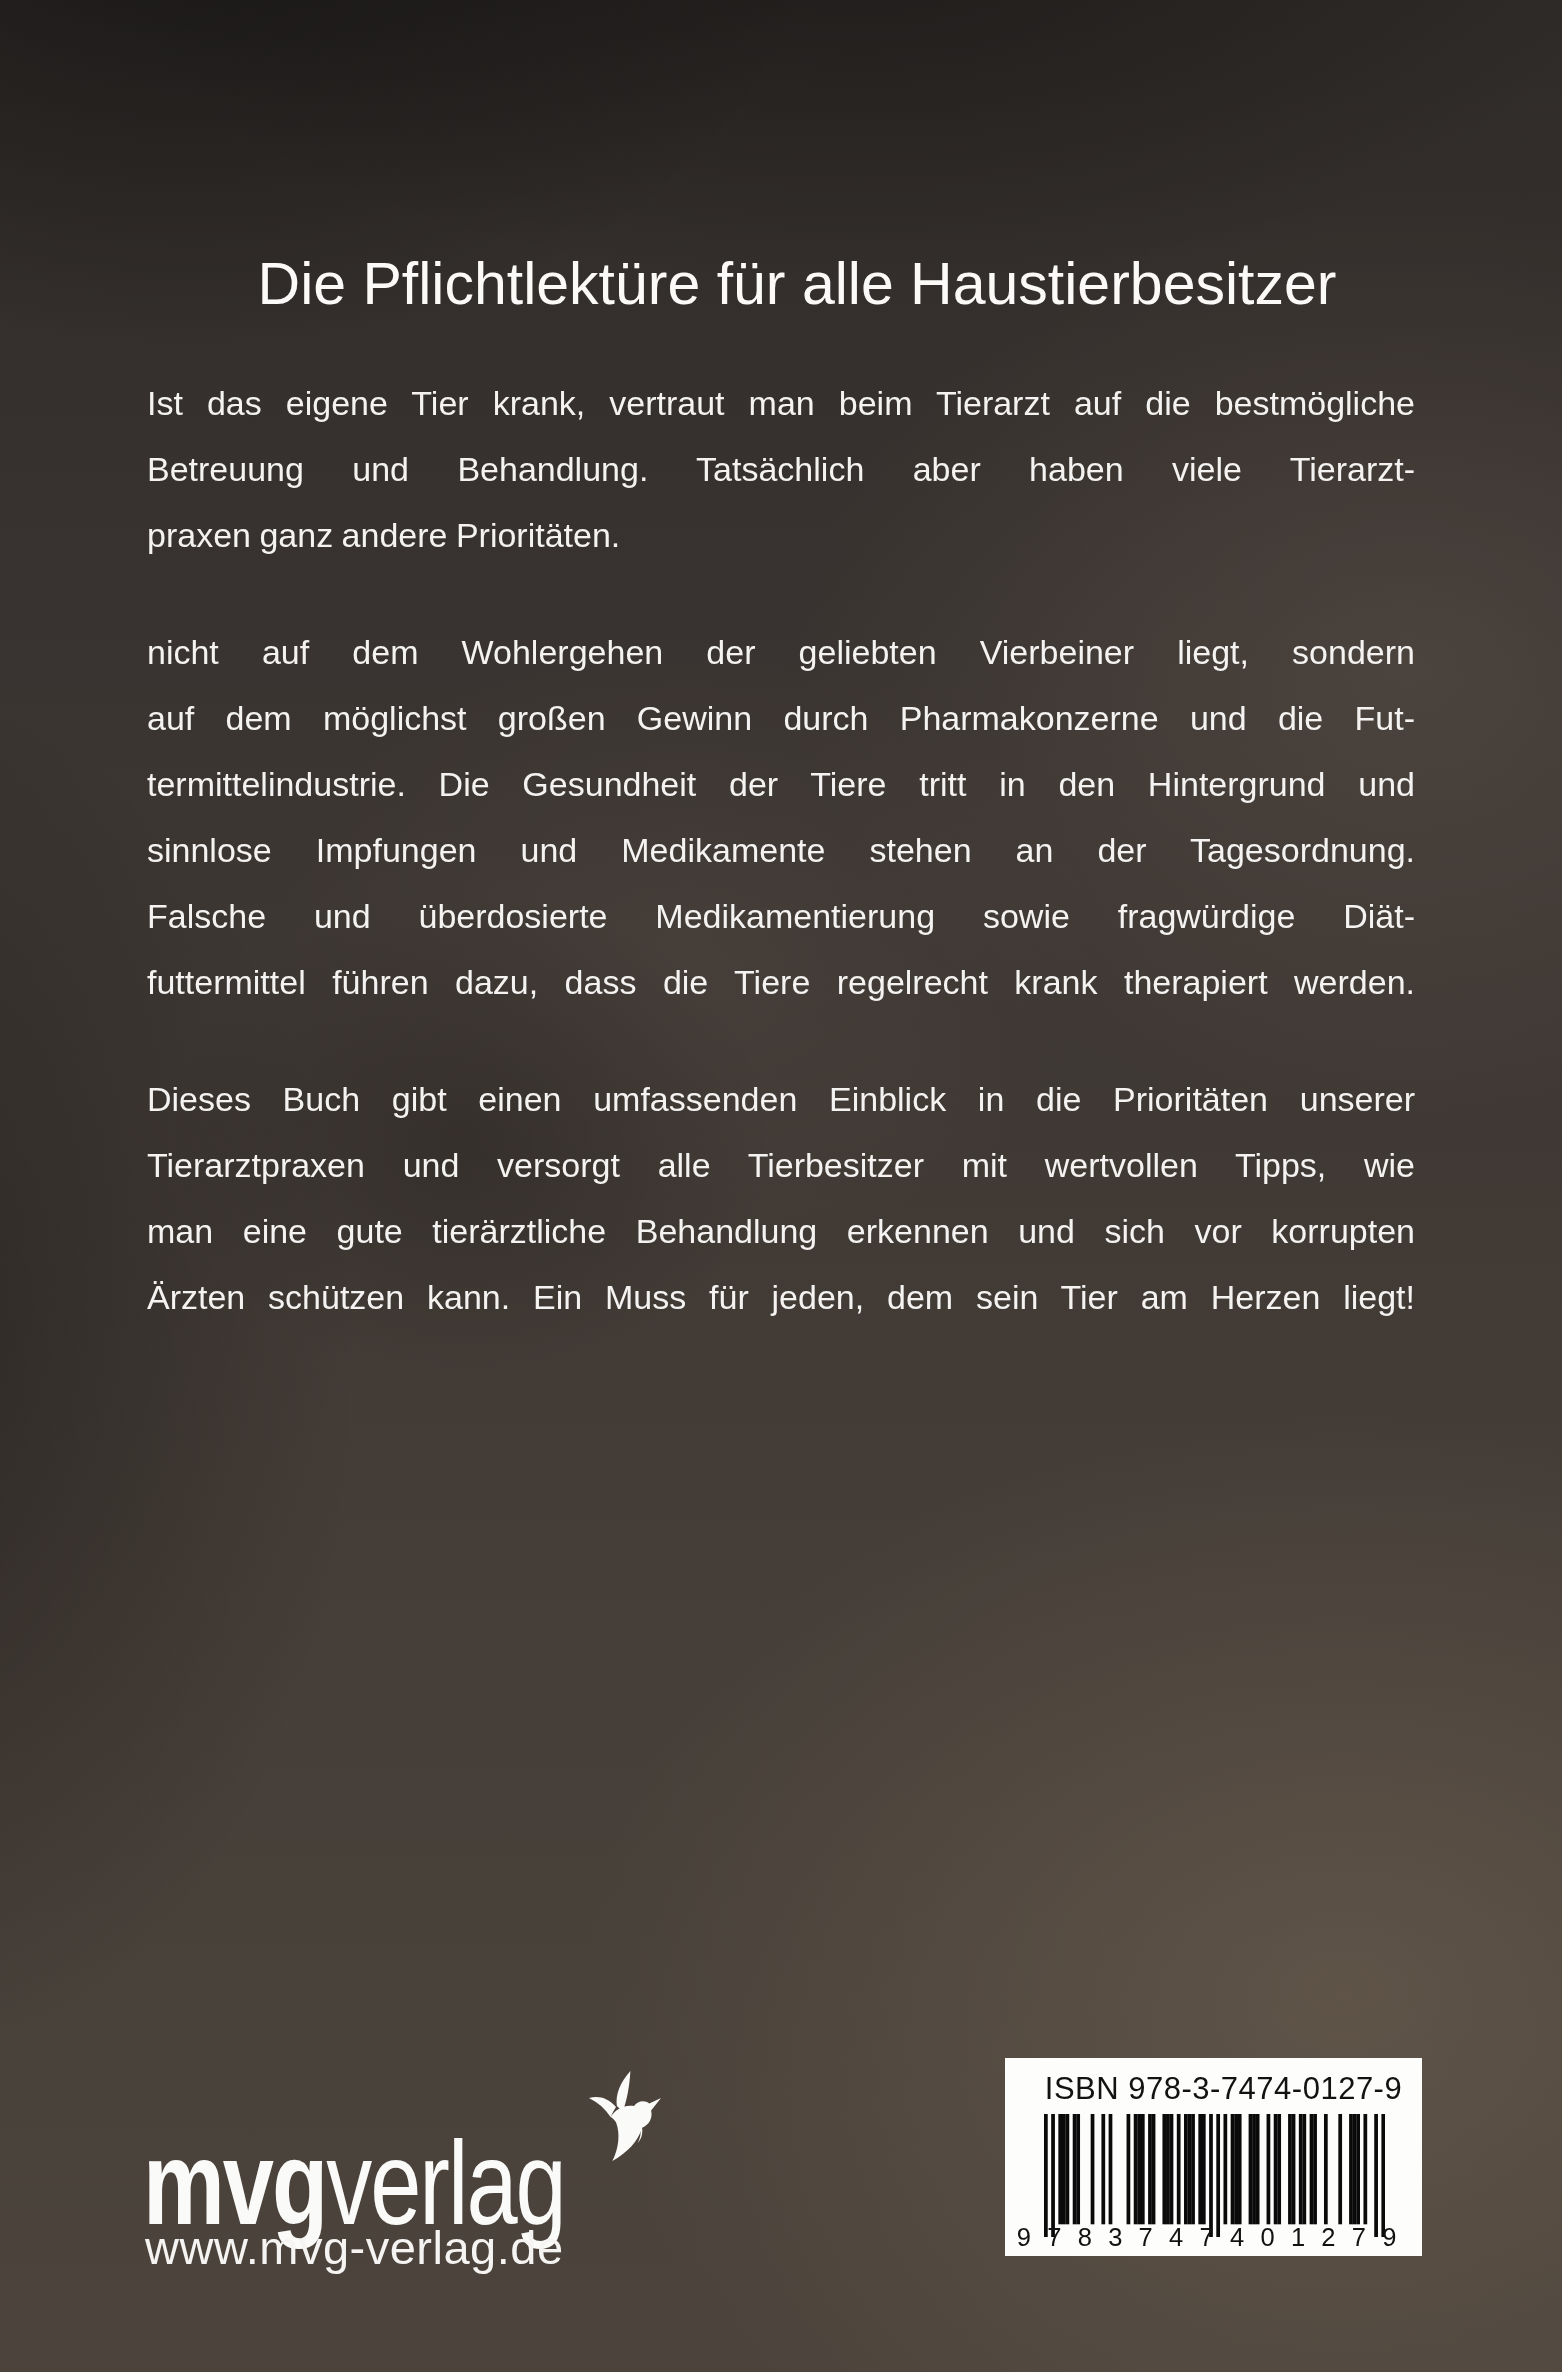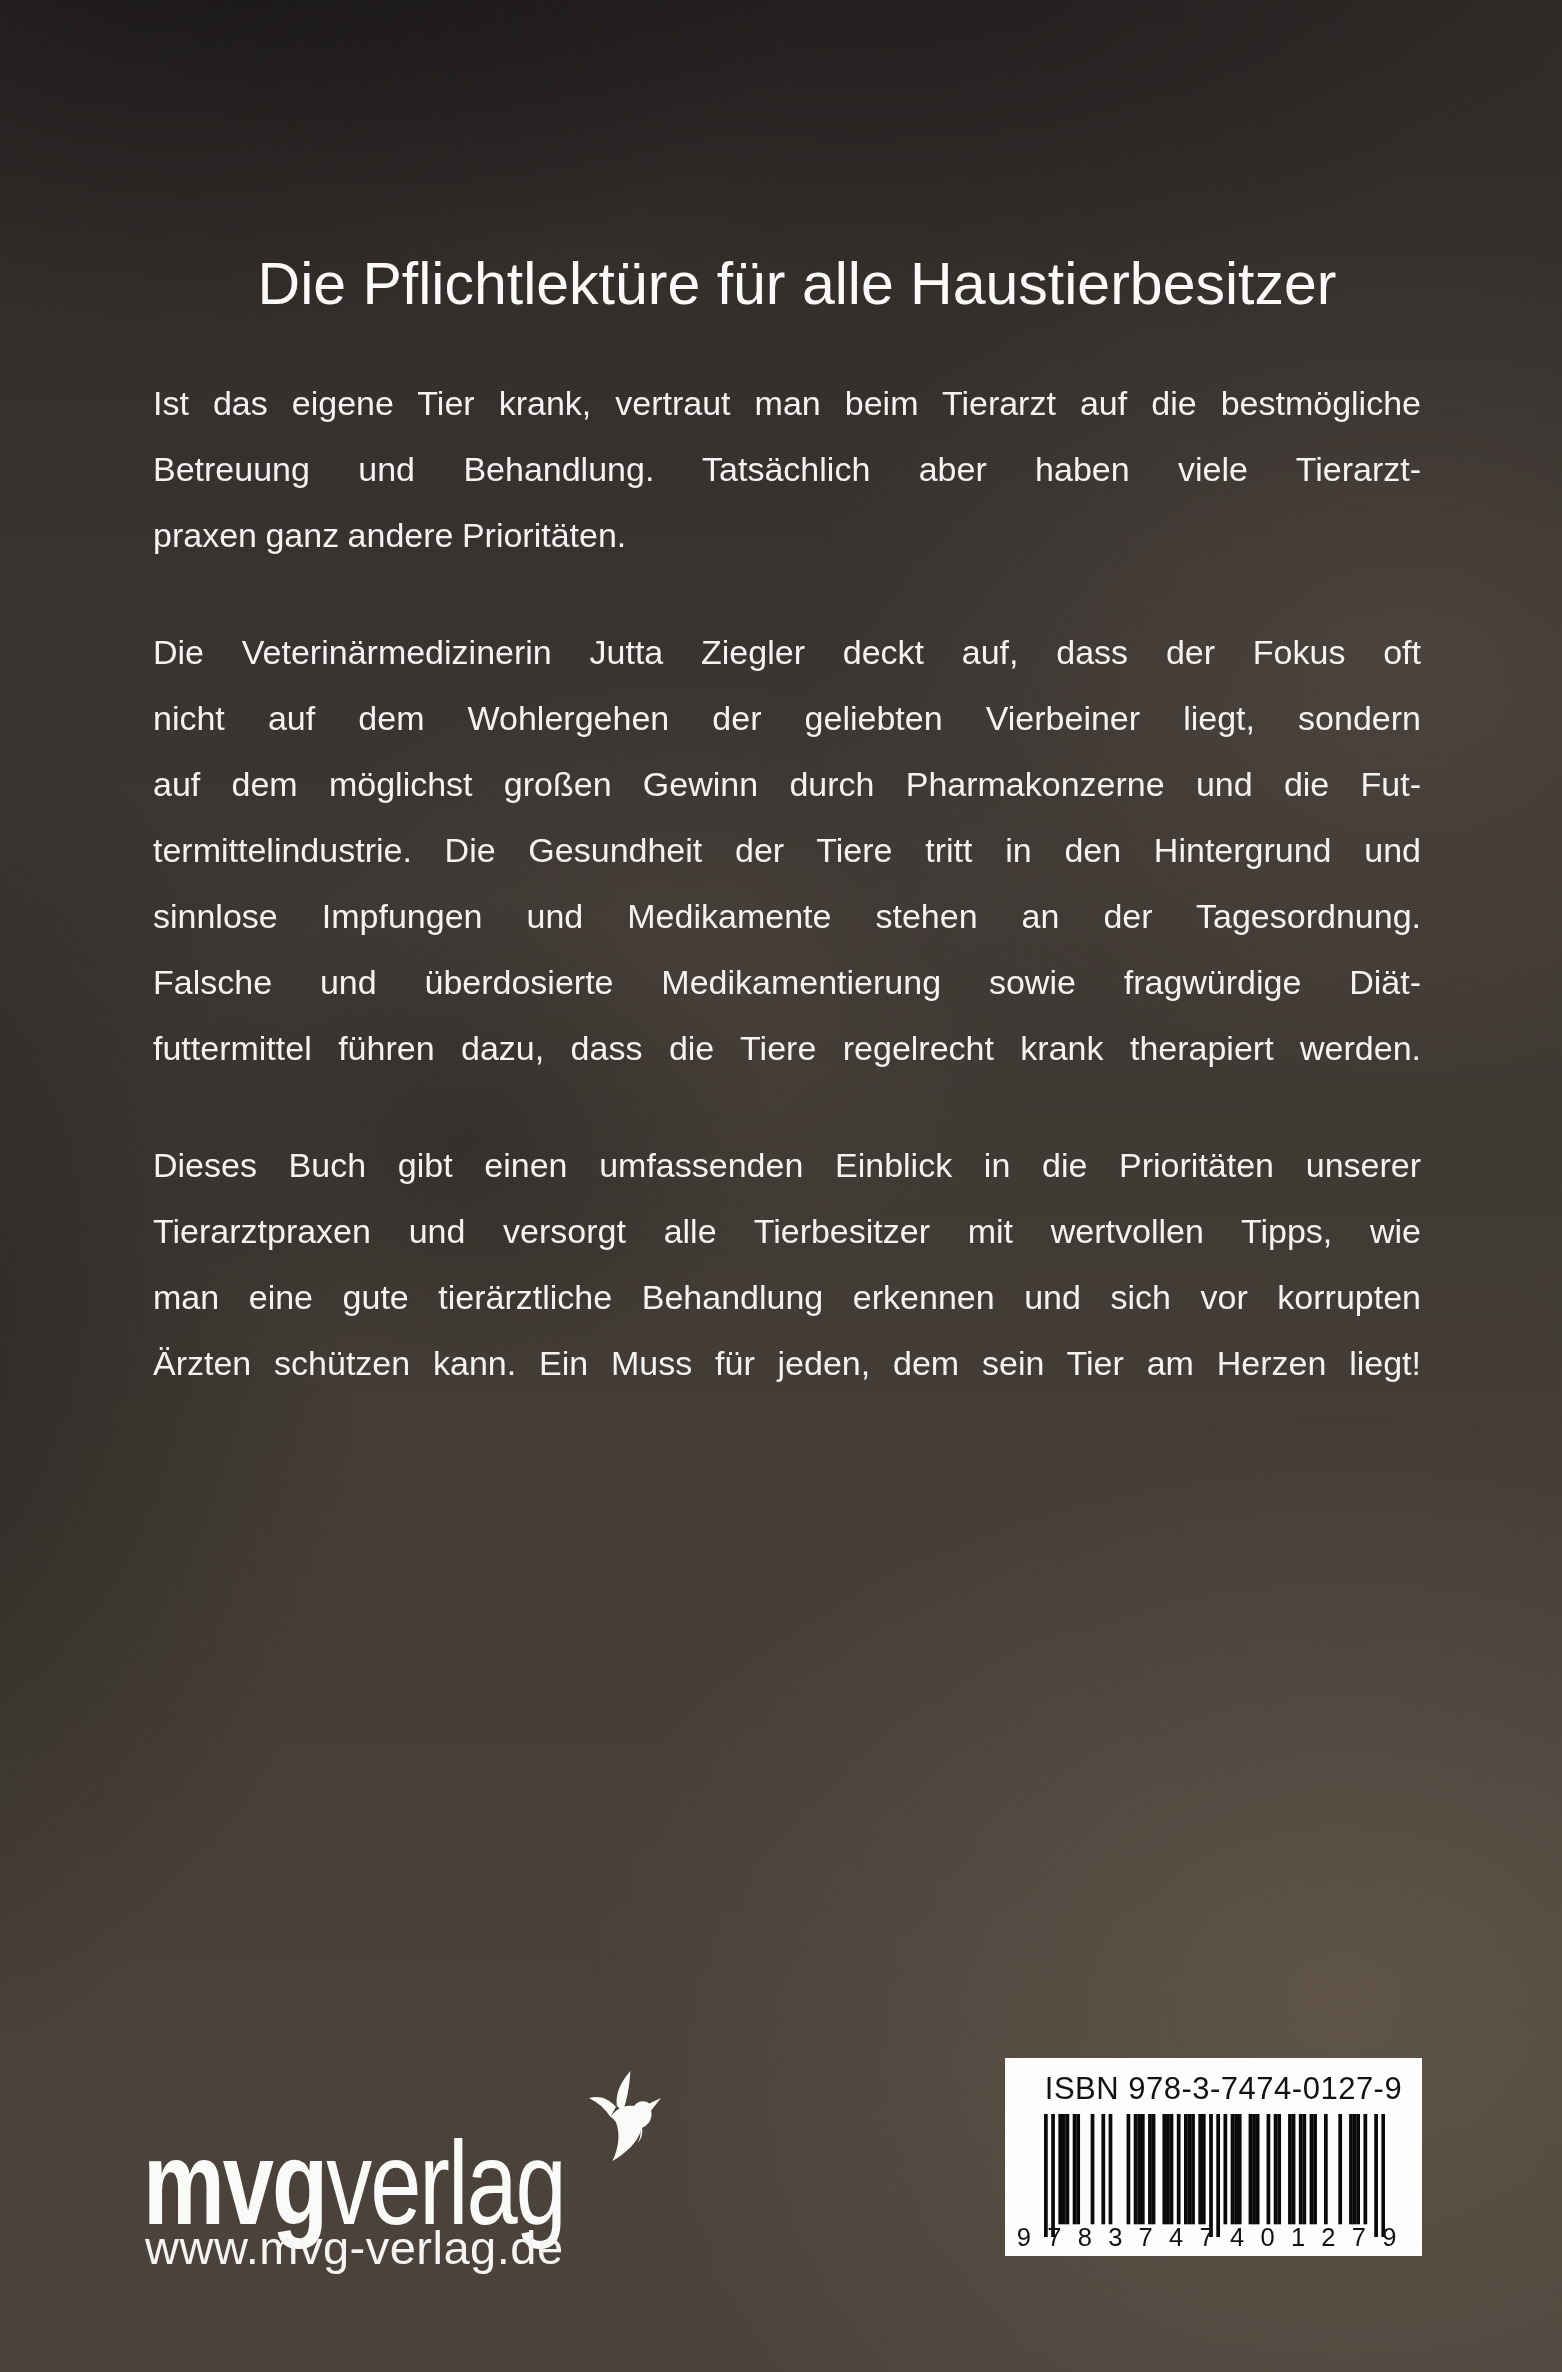--- a/index.html
+++ b/index.html
@@ -20,21 +20,21 @@
       linear-gradient(180deg,#2f2b29 0%, #393431 28%, #443d37 62%, #4c443c 100%);
   }
   
   .headline{
     position:absolute;left:147px;top:233px;width:1268px;
     margin:16px;font-weight:300;font-size:59px;line-height:71px;
     color:#fbfaf9;text-align:center;white-space:nowrap;letter-spacing:0px;
   }
   
   .blurb{
-    position:absolute;left:153px;top:370px;width:1268px;
+    position:absolute;left:147px;top:370px;width:1268px;
     color:#f4f3f1;font-size:34px;font-weight:300;
   }
   .para{margin:0 0 51px 0;}
   .line{
     height:66px;line-height:66px;
     text-align:justify;text-align-last:justify;
     word-spacing:-1px;white-space:normal;overflow:visible;
   }
   .line.short{text-align-last:left;}
   
@@ -76,21 +76,20 @@
 
   <h1 class="headline">Die Pflichtlektüre für alle Haustierbesitzer</h1>
 
   <div class="blurb" id="blurb">
       <div class="para">
         <div class="line">Ist das eigene Tier krank, vertraut man beim Tierarzt auf die bestmögliche</div>
         <div class="line">Betreuung und Behandlung. Tatsächlich aber haben viele Tierarzt-</div>
         <div class="line short">praxen ganz andere Prioritäten.</div>
       </div>
       <div class="para">
-        <div class="line">Die Veterinärmedizinerin Jutta Ziegler deckt auf, dass der Fokus oft</div>
         <div class="line">nicht auf dem Wohlergehen der geliebten Vierbeiner liegt, sondern</div>
         <div class="line">auf dem möglichst großen Gewinn durch Pharmakonzerne und die Fut-</div>
         <div class="line">termittelindustrie. Die Gesundheit der Tiere tritt in den Hintergrund und</div>
         <div class="line">sinnlose Impfungen und Medikamente stehen an der Tagesordnung.</div>
         <div class="line">Falsche und überdosierte Medikamentierung sowie fragwürdige Diät-</div>
         <div class="line">futtermittel führen dazu, dass die Tiere regelrecht krank therapiert werden.</div>
       </div>
       <div class="para">
         <div class="line">Dieses Buch gibt einen umfassenden Einblick in die Prioritäten unserer</div>
         <div class="line">Tierarztpraxen und versorgt alle Tierbesitzer mit wertvollen Tipps, wie</div>

